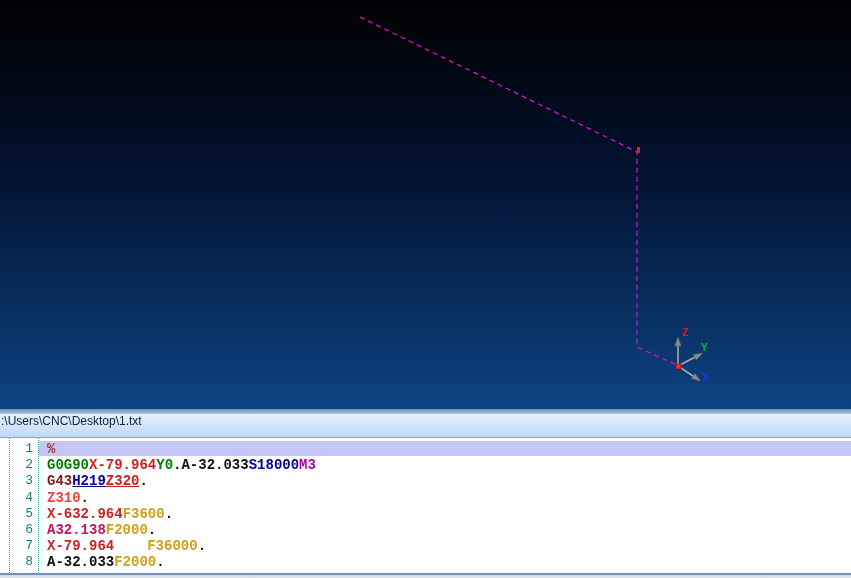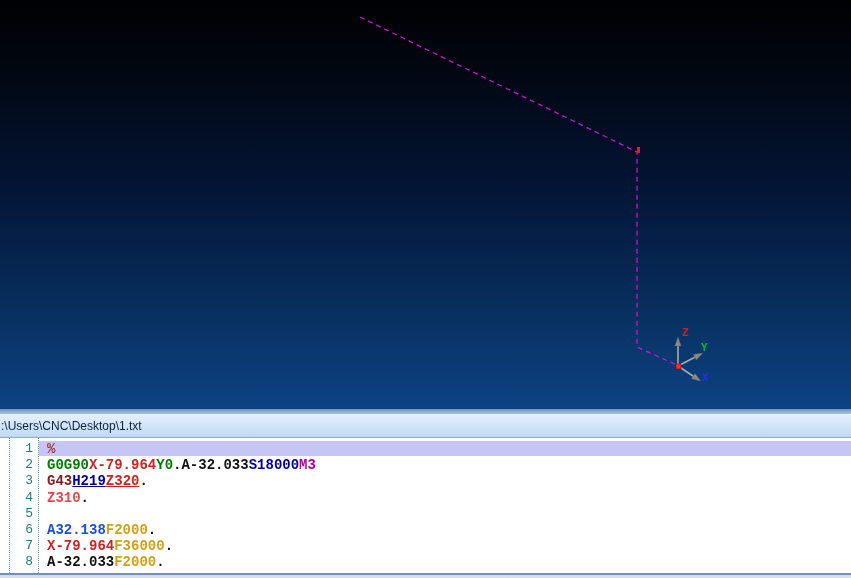--- a/index.html
+++ b/index.html
@@ -17,21 +17,21 @@
   .sep-band{
     position:absolute;left:0;top:409px;width:851px;height:5px;
     background:linear-gradient(to bottom,#6f93bd,#a9c3df);
   }
   
   .filebar{
     position:absolute;left:0;top:414px;width:851px;height:24px;
     background:linear-gradient(to bottom,#e6f2fd 0%,#d4e7fa 45%,#bfd9f4 100%);
     border-bottom:1px solid #93a9c0;
     box-sizing:border-box;
-    display:flex;align-items:center;
+    display:flex;align-items:flex-start;
   }
   .filebar .path{
     color:#0f1f3d;font-size:12px;padding-left:1px;white-space:pre;
   }
   
   .editor{
     position:absolute;left:0;top:438px;width:851px;height:135px;
     background:#ffffff;overflow:hidden;
   }
   .gutter-dots-left{
@@ -89,23 +89,23 @@
 <div class="filebar">
   <span class="path">:\Users\CNC\Desktop\1.txt</span>
 </div>
 
 <div class="editor">
   <div class="lines" id="lines">
       <div class="code-line"><div class="hl"></div><span class="num">1</span><span class="txt"><span style="color: rgb(170, 51, 51);">%</span></span></div>
       <div class="code-line"><span class="num">2</span><span class="txt"><span style="color: rgb(0, 125, 0);">G0G90</span><span style="color: rgb(204, 34, 34);">X-79.964</span><span style="color: rgb(0, 125, 0);">Y0</span><span style="color: rgb(17, 17, 17);">.</span><span style="color: rgb(17, 17, 17);">A-32.033</span><span style="color: rgb(0, 0, 153);">S18000</span><span style="color: rgb(170, 0, 170);">M3</span></span></div>
       <div class="code-line"><span class="num">3</span><span class="txt"><span style="color: #7f1d1d;">G43</span><span style="color: rgb(0, 0, 153); text-decoration: underline;">H219</span><span style="color: rgb(204, 34, 34); text-decoration: underline;">Z320</span><span style="color: rgb(17, 17, 17);">.</span></span></div>
       <div class="code-line"><span class="num">4</span><span class="txt"><span style="color: #ef4444;">Z310</span><span style="color: rgb(17, 17, 17);">.</span></span></div>
-      <div class="code-line"><span class="num">5</span></div>
-      <div class="code-line"><span class="num">6</span><span class="txt"><span style="color: #1d4ed8;">A32.138</span><span style="color: rgb(207, 161, 24);">F2000</span><span style="color: rgb(17, 17, 17);">.</span></span></div>
-      <div class="code-line"><span class="num">7</span><span class="txt"><span style="color: rgb(204, 34, 34);">X-79.964</span><span style="color: rgb(207, 161, 24);">F36000</span><span style="color: rgb(17, 17, 17);">.</span></span></div>
+      <div class="code-line"><span class="num">5</span><span class="txt"><span style="color: rgb(204, 34, 34);">X-632.964</span><span style="color: rgb(207, 161, 24);">F3600</span><span style="color: rgb(17, 17, 17);">.</span></span></div>
+      <div class="code-line"><span class="num">6</span><span class="txt"><span style="color: #be185d;">A32.138</span><span style="color: rgb(207, 161, 24);">F2000</span><span style="color: rgb(17, 17, 17);">.</span></span></div>
+      <div class="code-line"><span class="num">7</span><span class="txt"><span style="color: rgb(204, 34, 34);">X-79.964</span><span style="color: rgb(207, 161, 24); margin-left: 33px;">F36000</span><span style="color: rgb(17, 17, 17);">.</span></span></div>
       <div class="code-line"><span class="num">8</span><span class="txt"><span style="color: rgb(17, 17, 17);">A-32.033</span><span style="color: rgb(207, 161, 24);">F2000</span><span style="color: rgb(17, 17, 17);">.</span></span></div>
       <div class="code-line"><span class="num">9</span><span class="txt"><span style="color: rgb(0, 125, 0);">G0</span><span style="color: rgb(204, 34, 34);">Z320.</span></span></div>
     </div>
   <div class="gutter-dots-left"></div>
   <div class="gutter-dots-right"></div>
 </div>
 
 <div class="bottom-strip"></div>
 
 </body></html>

